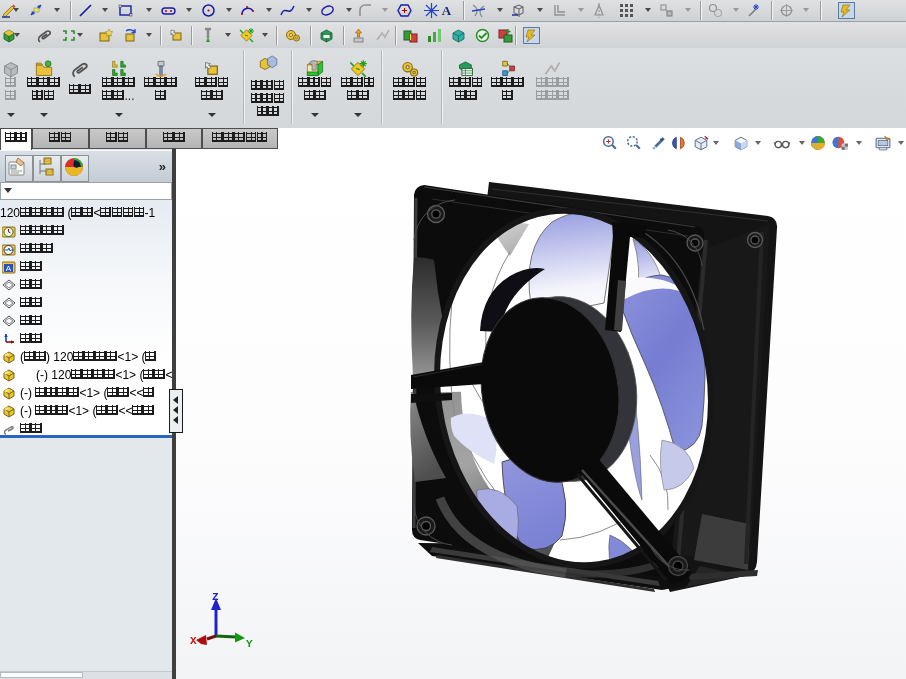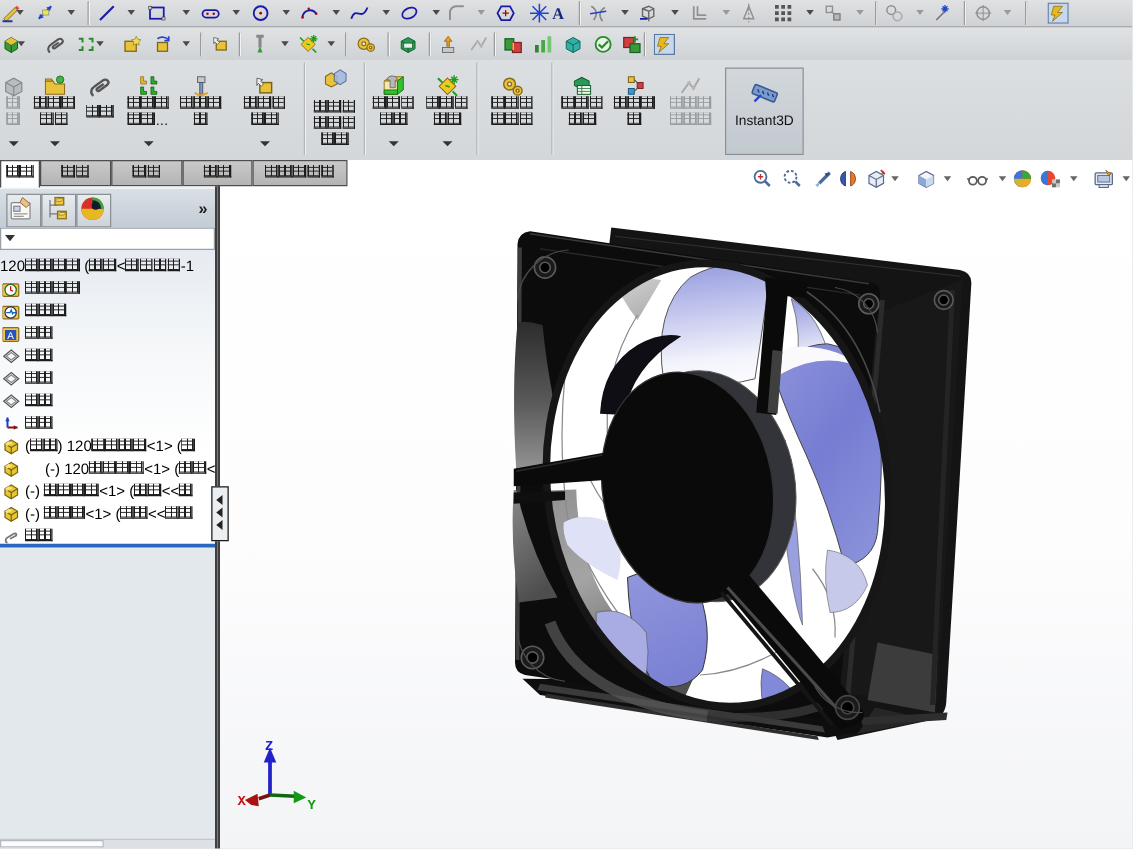--- a/index.html
+++ b/index.html
@@ -467,25 +467,20 @@
             <path d="M2 13 L7 6 L10 10 L14 3" fill="none" stroke="#a8a8a8" stroke-width="1.3"></path>
             <circle cx="7" cy="6" r="1.2" fill="#b8b8b8"></circle>
             <circle cx="10" cy="10" r="1.2" fill="#b8b8b8"></circle>
           </svg></span>
         <div class="rt cjk" style="top:27px"><span class="cg"></span><span class="cg"></span><span class="cg"></span><br><span class="cg"></span><span class="cg"></span><span class="cg"></span></div>
       </div>
       <div class="rsep" style="left:243px;top:2px;height:74px"></div>
       <div class="rsep" style="left:291px;top:2px;height:74px"></div>
       <div class="rsep" style="left:381px;top:2px;height:74px"></div>
       <div class="rsep" style="left:441px;top:2px;height:74px"></div>
-      <div style="position:absolute;left:580px;top:6px;width:61px;height:68px;background:linear-gradient(#d2d7db,#c2c9cf);border:1px solid #8a9098;text-align:center;font-size:11px;color:#111"><span style="display:inline-block;margin-top:8px"><svg width="22" height="22" viewBox="0 0 17 17">
-            <rect x="1" y="6" width="15" height="6" rx="1" transform="rotate(22 8.5 8.5)" fill="#7a9ad0" stroke="#3a5a90"></rect>
-            <path d="M4 6.5 l.8 2 M7 7.5 l.8 2 M10 8.5 l.8 2 M13 9.5 l.8 2" stroke="#26416e" stroke-width="0.9" transform="rotate(0)"></path>
-            <path d="M2 14 L6 10" stroke="#2244cc" stroke-width="1.4"></path>
-          </svg></span><div style="margin-top:3px">Instant3D</div></div>
     </div>
   <div id="vp"></div>
   <div id="tabs">
     <div class="tab active" style="left:0;width:30px;"><span class="cjk"><span class="cg"></span><span class="cg"></span></span></div>
     <div class="tab" style="left:32px;width:55px;"><span class="cjk"><span class="cg"></span><span class="cg"></span></span></div>
     <div class="tab" style="left:89px;width:55px;"><span class="cjk"><span class="cg"></span><span class="cg"></span></span></div>
     <div class="tab" style="left:146px;width:54px;"><span class="cjk"><span class="cg"></span><span class="cg"></span></span></div>
     <div class="tab" style="left:202px;width:74px;"><span class="cjk"><span class="cg"></span><span class="cg"></span><span class="cg"></span><span class="cg"></span><span class="cg"></span></span></div>
   </div>
   <div id="lp">

